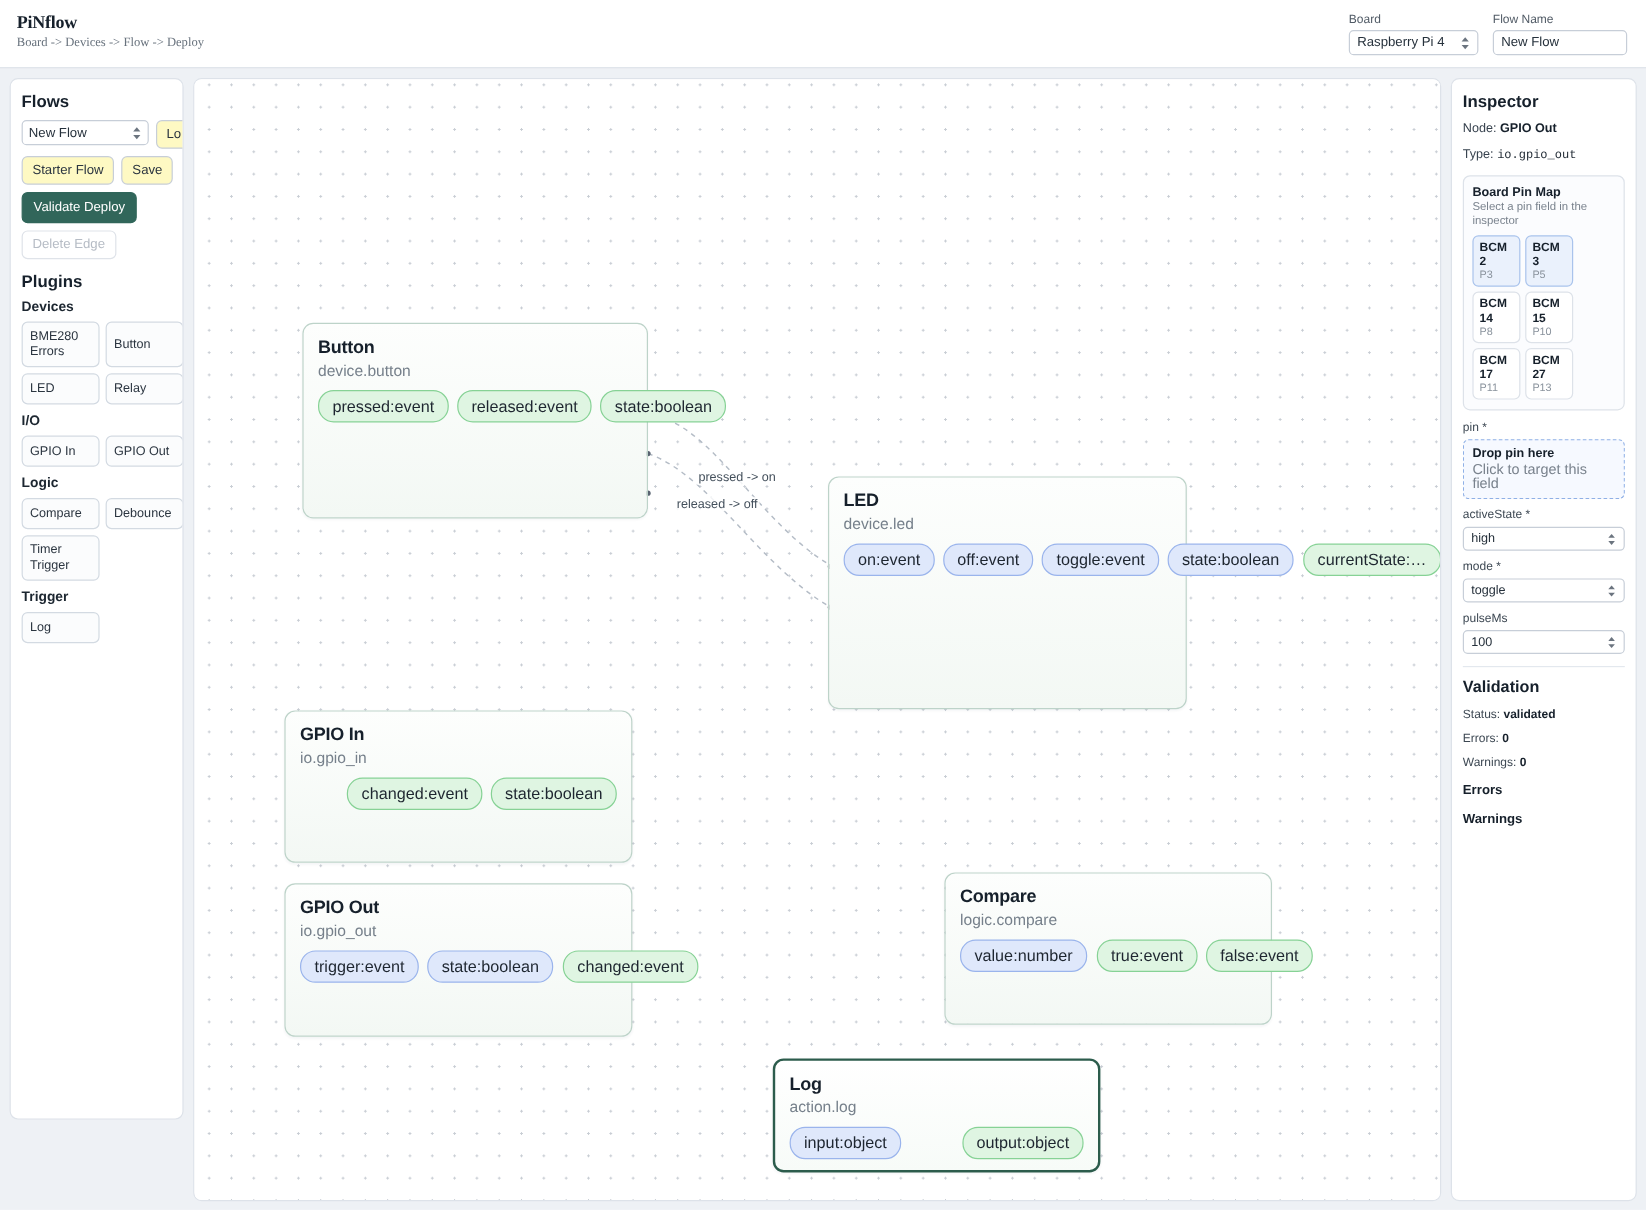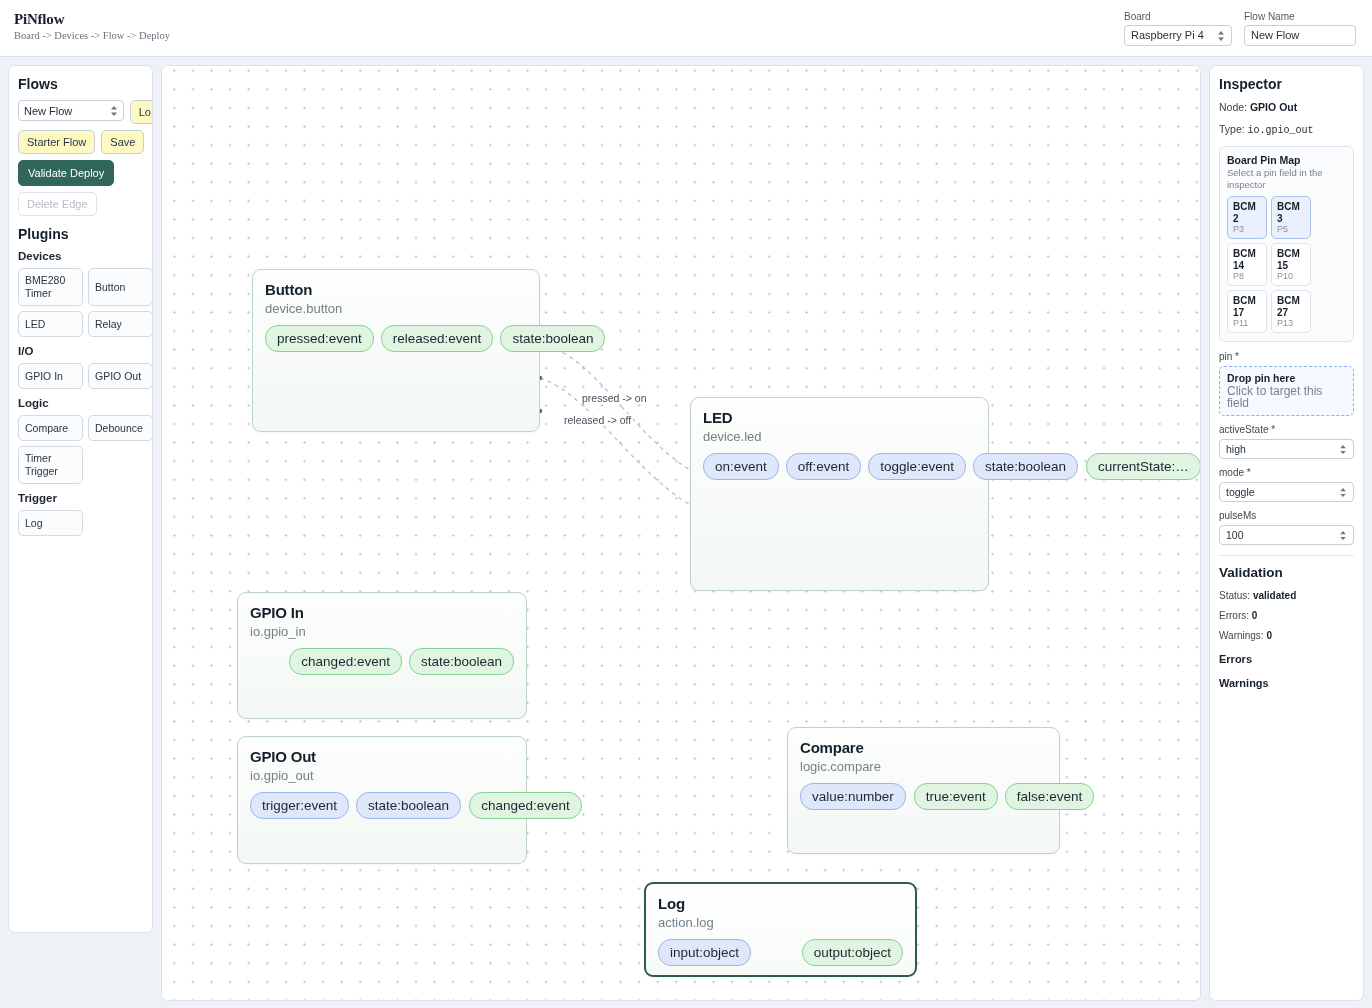--- a/index.html
+++ b/index.html
@@ -226,21 +226,21 @@
       </div>
 
       <div class="sb-row">
         <button class="btn-disabled">Delete Edge</button>
       </div>
 
       <div class="sb-h1" style="margin-top:10px">Plugins</div>
 
       <div class="sb-h2">Devices</div>
       <div class="palette-grid">
-        <button class="palette-item">BME280 Timer</button>
+        <button class="palette-item">BME280 Errors</button>
         <button class="palette-item">Button</button>
         <button class="palette-item">LED</button>
         <button class="palette-item">Relay</button>
       </div>
 
       <div class="sb-h2">I/O</div>
       <div class="palette-grid">
         <button class="palette-item">GPIO In</button>
         <button class="palette-item">GPIO Out</button>
       </div>

